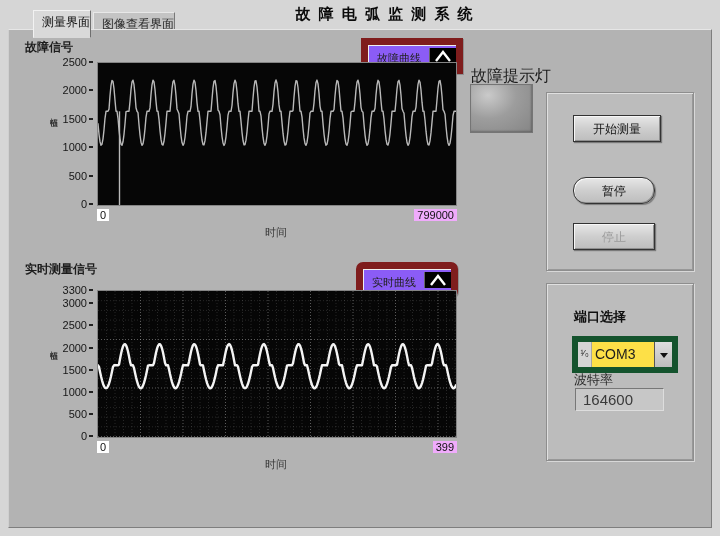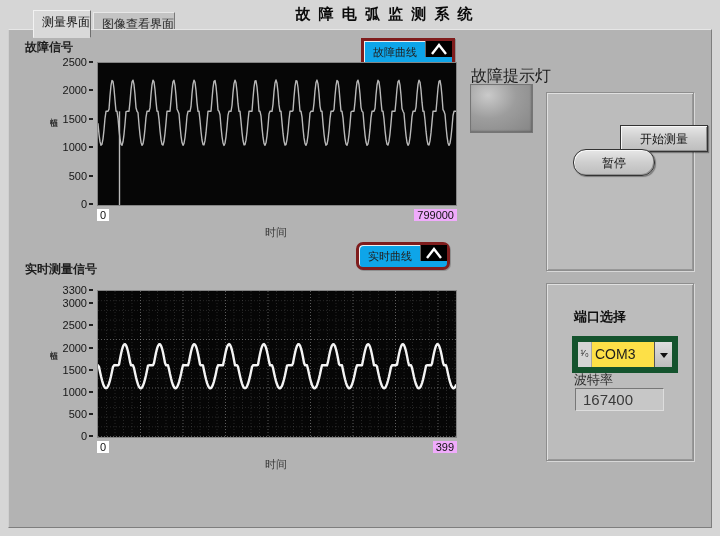--- a/index.html
+++ b/index.html
@@ -22,40 +22,40 @@
   .ytick::after{content:"";display:inline-block;width:4px;height:2px;background:#222;
         margin-left:2px;margin-bottom:3px;}
   .y-axis-title{position:absolute;left:1px;writing-mode:vertical-rl;font-size:8px;
         color:#222;letter-spacing:1px;}
   .plot{position:absolute;left:51px;top:0;background:#060606;border:1px solid #858585;line-height:0;}
   .xtick-start{position:absolute;left:51px;background:#ffffff;font-size:11px;color:#111;
         padding:0 3px;}
   .xtick-end{position:absolute;right:3px;background:#f0abfc;font-size:11px;color:#111;
         padding:0 3px;}
   .x-axis-title{position:absolute;left:51px;width:358px;text-align:center;font-size:11px;color:#3a3a3a;}
-  .graph-btn{position:absolute;display:flex;align-items:flex-start;height:22px;
-        border:3px solid #7f1d1d;background:#0ea5e9;
+  .graph-btn{position:absolute;display:flex;align-items:center;height:22px;
+        border:7px solid #7f1d1d;background:#8b5cf6;
         box-shadow:1px 1px 0 #8f8f8f, inset 1px 1px 0 #efefef;}
   .graph-btn-label{font-size:11px;color:#222;padding:4px 8px 0 9px;white-space:nowrap;}
   .graph-btn-icon{width:26px;background:#000;display:flex;align-items:center;
         justify-content:center;border-left:1px solid #666;}
   .led-label{position:absolute;left:471px;top:66px;font-size:16px;color:#1d1d1d;}
   .led{position:absolute;left:470px;top:84px;width:61px;height:47px;border:1px solid #757575;
         background:radial-gradient(ellipse at 28% 22%, #cacaca 0%, #9d9d9d 45%, #858585 100%);
         box-shadow:inset -1px -1px 2px rgba(0,0,0,.25);}
   .panel{position:absolute;background:#bcbcbc;border:1px solid #8e8e8e;
         box-shadow:inset 1px 1px 0 #e0e0e0, inset -1px -1px 0 #989898, 1px 1px 0 #d8d8d8;}
   #panel-buttons{left:546px;top:92px;width:146px;height:177px;}
   #panel-port{left:546px;top:283px;width:146px;height:176px;}
   .btn{position:absolute;left:26px;font-size:12px;color:#141414;text-align:center;
         background:linear-gradient(180deg,#e7e7e7 0%,#cecece 50%,#bdbdbd 100%);
         border:1px solid #333;padding-top:5px;cursor:default;
         box-shadow:inset 1px 1px 0 #f7f7f7, inset -1px -1px 0 #8f8f8f, 1px 1px 1px rgba(0,0,0,.35);}
-  #btn-start{top:32px;width:86px;height:20px;margin-left:47px;}
-  #btn-pause{top:56px;width:80px;height:20px;border-radius:13px;}
+  #btn-start{top:22px;width:86px;height:20px;}
+  #btn-pause{top:84px;width:80px;height:20px;border-radius:13px;}
   #btn-stop{top:130px;width:80px;height:20px;color:#9b9b9b;}
   .port-title{position:absolute;left:27px;top:24px;font-size:13px;font-weight:bold;color:#0e0e0e;text-align:center;}
   .combo{position:absolute;left:25px;top:52px;width:94px;height:25px;display:flex;
         border:6px solid #14532d;background:#fde047;}
   .combo-io{width:13px;background:#d5d5d5;border-right:1px solid #a5a5a5;font-size:9px;
         color:#222;text-align:center;padding-top:6px;}
   .combo-value{flex:1;font-size:14px;color:#1d1d1d;padding:4px 0 0 3px;}
   .combo-arrow{width:17px;background:linear-gradient(#dedede,#bdbdbd);border-left:1px solid #555;
         display:flex;align-items:center;justify-content:center;}
   .combo-arrow span{width:0;height:0;border:4px solid transparent;border-top:5px solid #111;
@@ -106,24 +106,25 @@
     <div class="xtick-end" style="top:147px;">799000</div>
     <div class="x-axis-title" style="top:163px;">时间</div>
   </div>
 
   <div class="led-label">故障提示灯</div>
   <div class="led"></div>
 
   <div class="panel" id="panel-buttons">
     <div class="btn" id="btn-start">开始测量</div>
     <div class="btn" id="btn-pause">暂停</div>
+    <div class="btn" id="btn-stop">停止</div>
   </div>
 
   <div class="section-label" style="left:25px;top:261px;">实时测量信号</div>
-  <div class="graph-btn" style="left:356px;top:242px;border-radius:7px;">
+  <div class="graph-btn" style="left:356px;top:262px;border-radius:7px;">
     <span class="graph-btn-label">实时曲线</span>
     <span class="graph-btn-icon">
       <svg width="20" height="16" viewBox="0 0 20 16">
           <polyline points="3,13 10,4 17,13" fill="none" stroke="#ffffff" stroke-width="2.4"></polyline>
         </svg>
     </span>
   </div>
 
   <div class="chart-group" style="left:46px;top:290px;height:186px;">
     <div class="y-axis" style="height:146px;">
@@ -207,15 +208,15 @@
   <div class="panel" id="panel-port">
     <div class="port-title">端口选择</div>
     <div class="combo">
       <span class="combo-io">¹⁄₀</span>
       <span class="combo-value">COM3</span>
       <span class="combo-arrow">
           <span></span>
         </span>
     </div>
     <div class="baud-label">波特率</div>
-    <div class="baud-box">167400</div>
+    <div class="baud-box">164600</div>
   </div>
 </div>
 
 </body></html>

